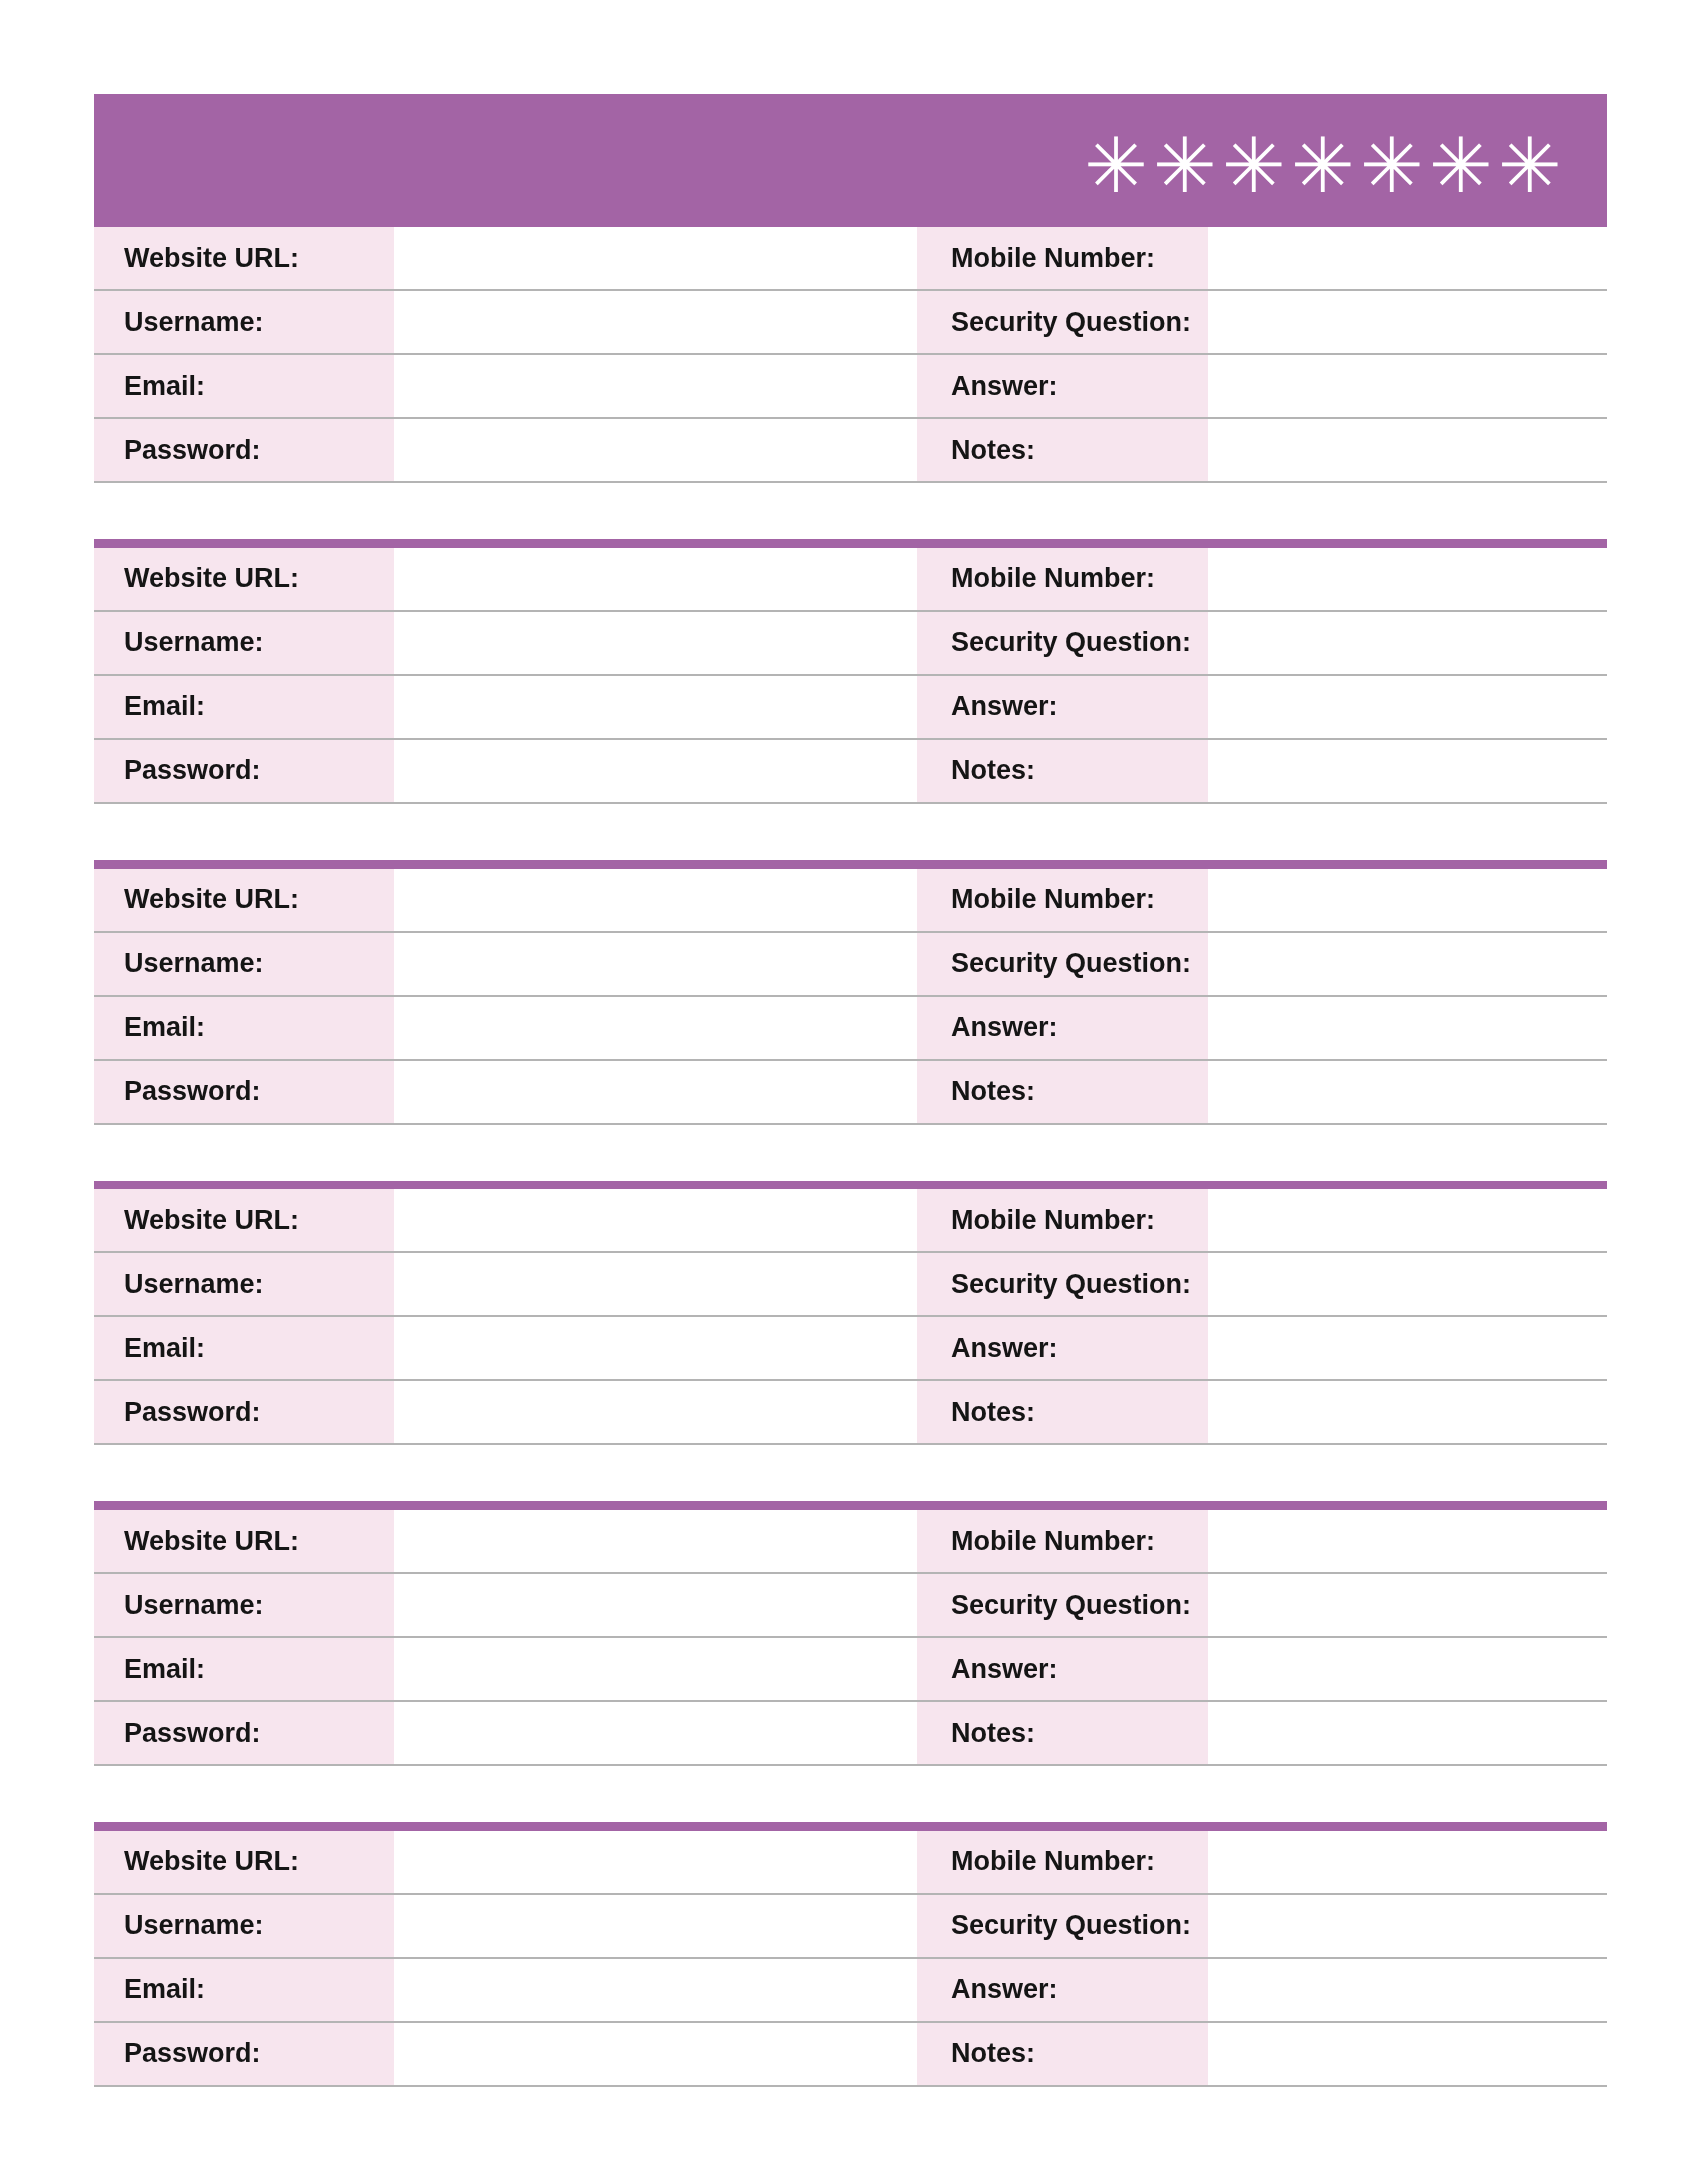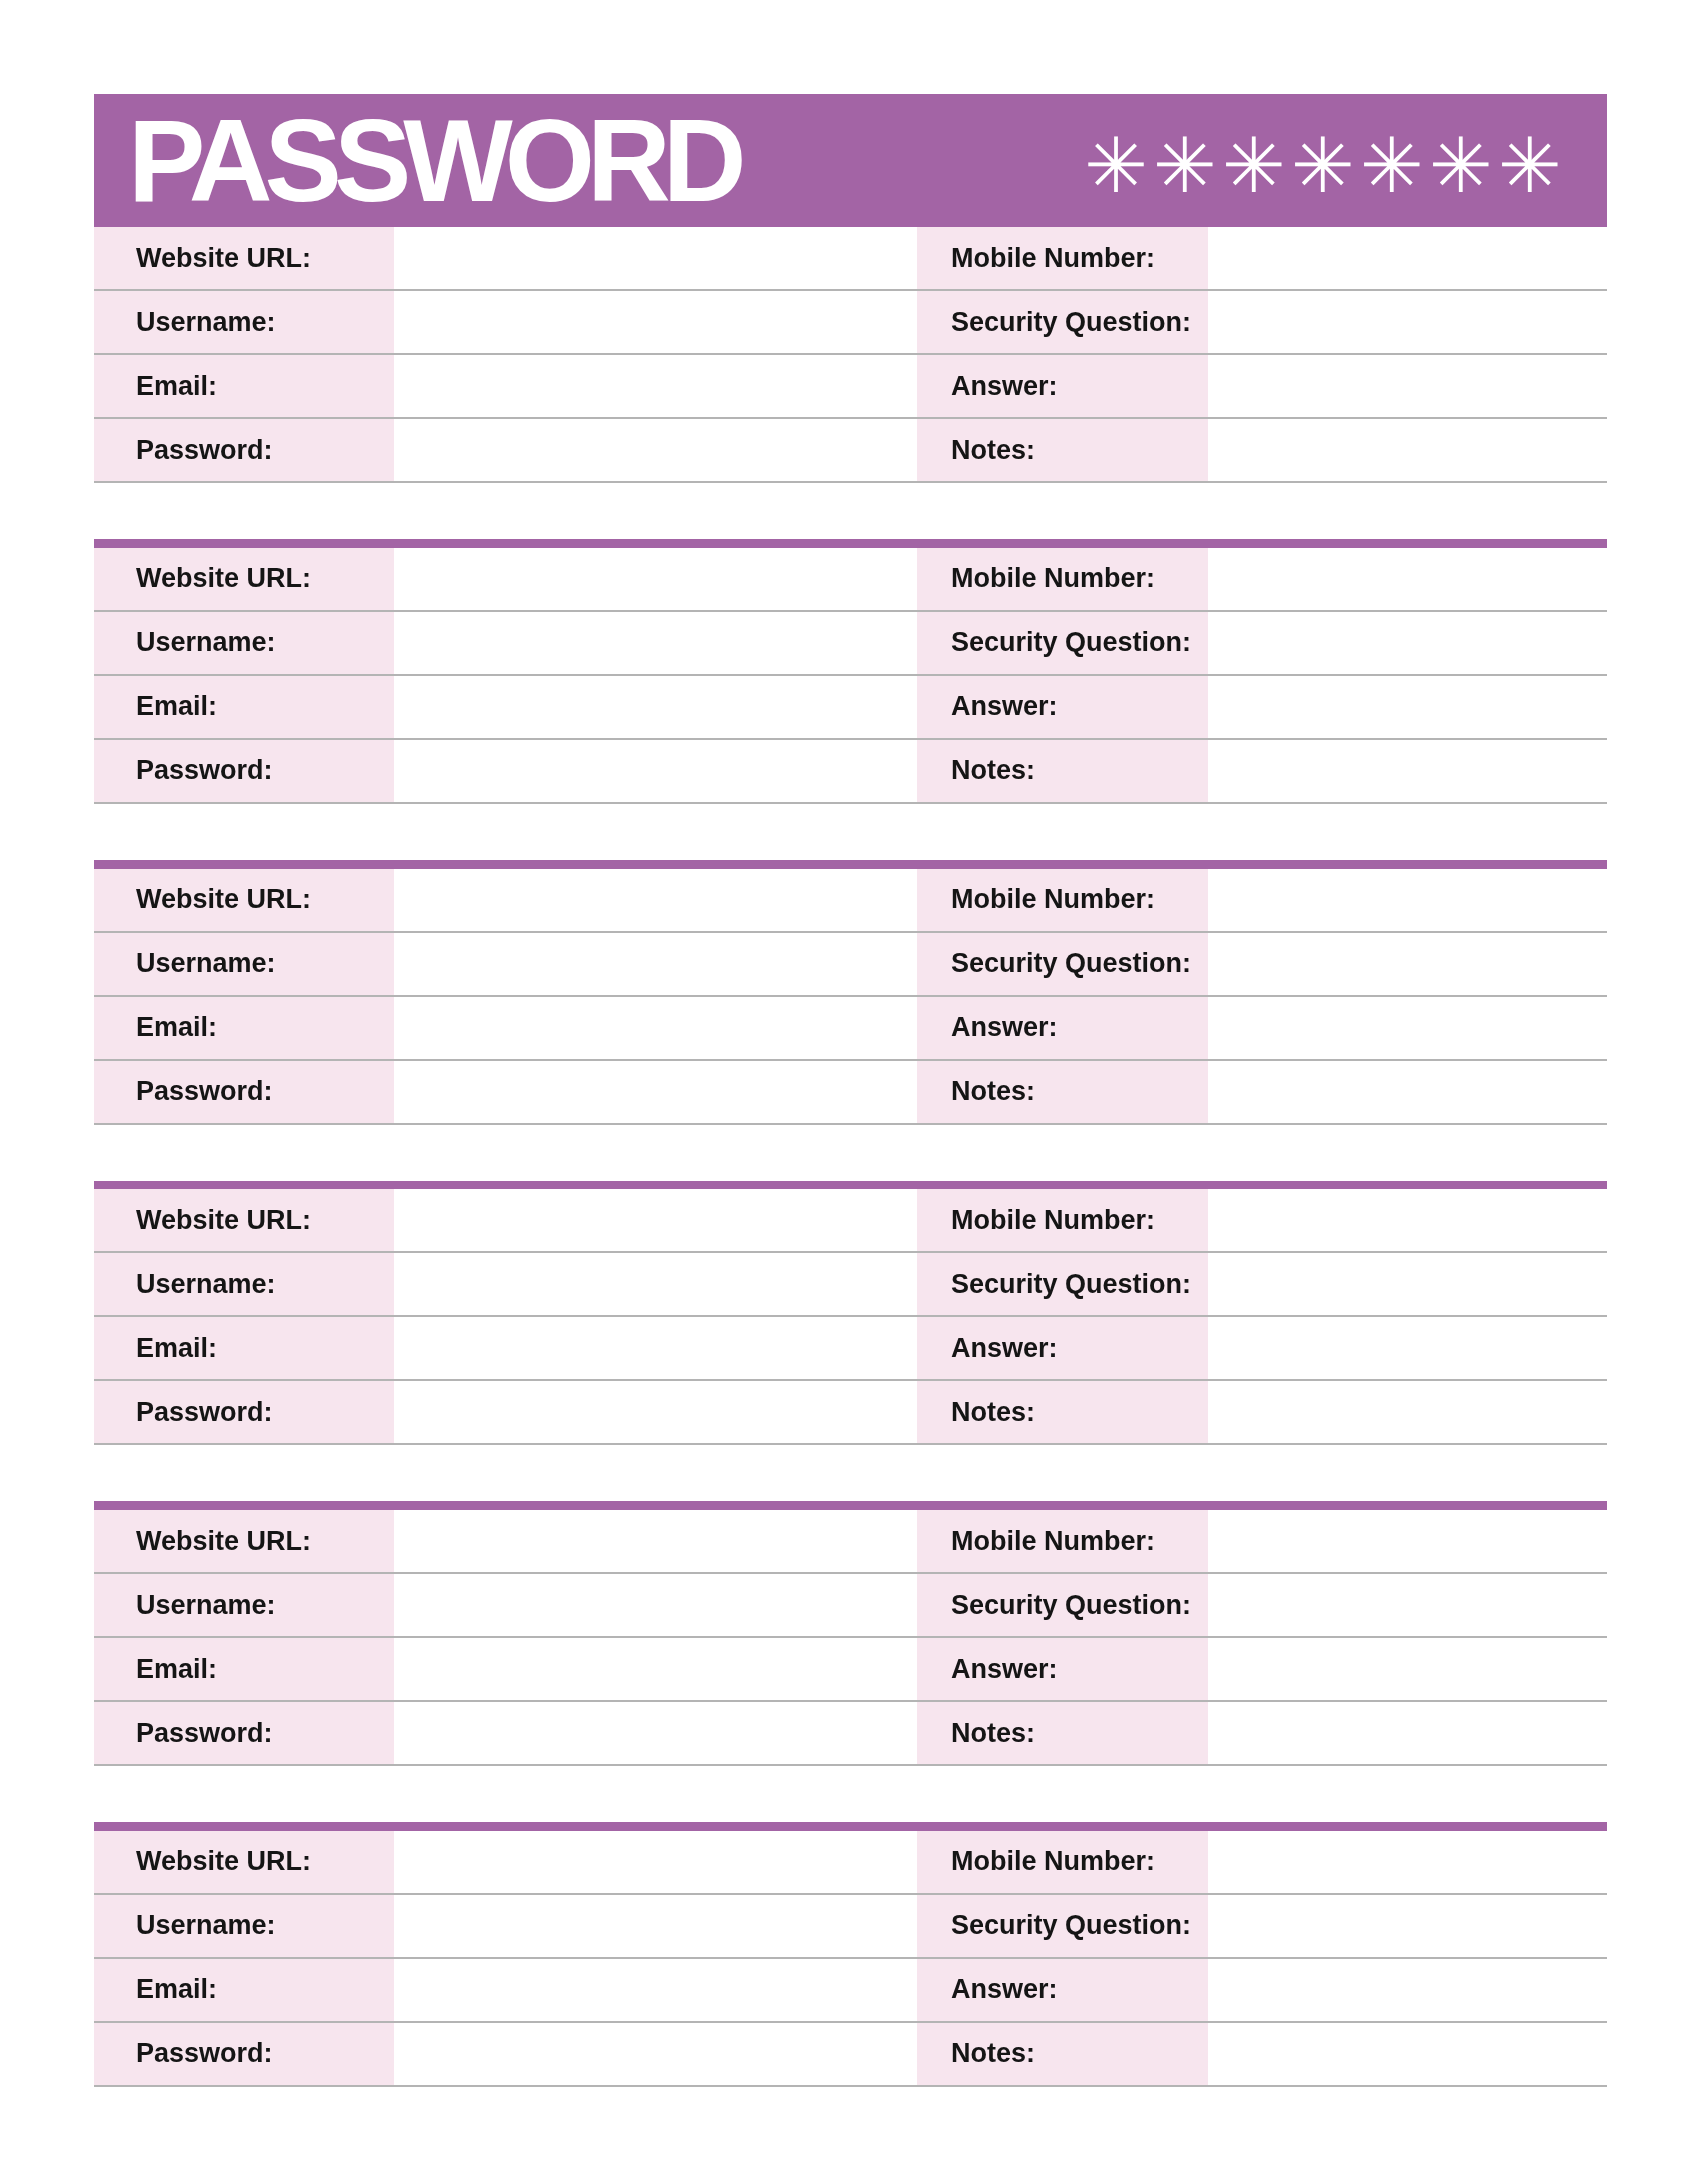--- a/index.html
+++ b/index.html
@@ -71,32 +71,31 @@
   .cell.label{
     background:var(--pink,#f7e5ee);
     display:flex;
     align-items:center;
     font-size:27px;
     font-weight:700;
     color:#151515;
     letter-spacing:0;
     white-space:nowrap;
   }
-  .cell.label.left{padding-left:42px;}
+  .cell.label.left{padding-left:30px;}
   .cell.label.right{padding-left:34px;}
   .cell.value,.cell.gapcol{background:transparent;}
 </style>
 </head>
 <body>
 
 <div class="content">
 
   <header class="banner">
     <div class="title">
-      <span class="t1">PASSWORD</span>
     </div>
     <div class="asterisks">✳✳✳✳✳✳✳</div>
   </header>
 
   <main id="sections">
   <section class="section first">
 
     <div class="rows">
   <div class="row">
     <div class="cell label left">Website URL:</div>

